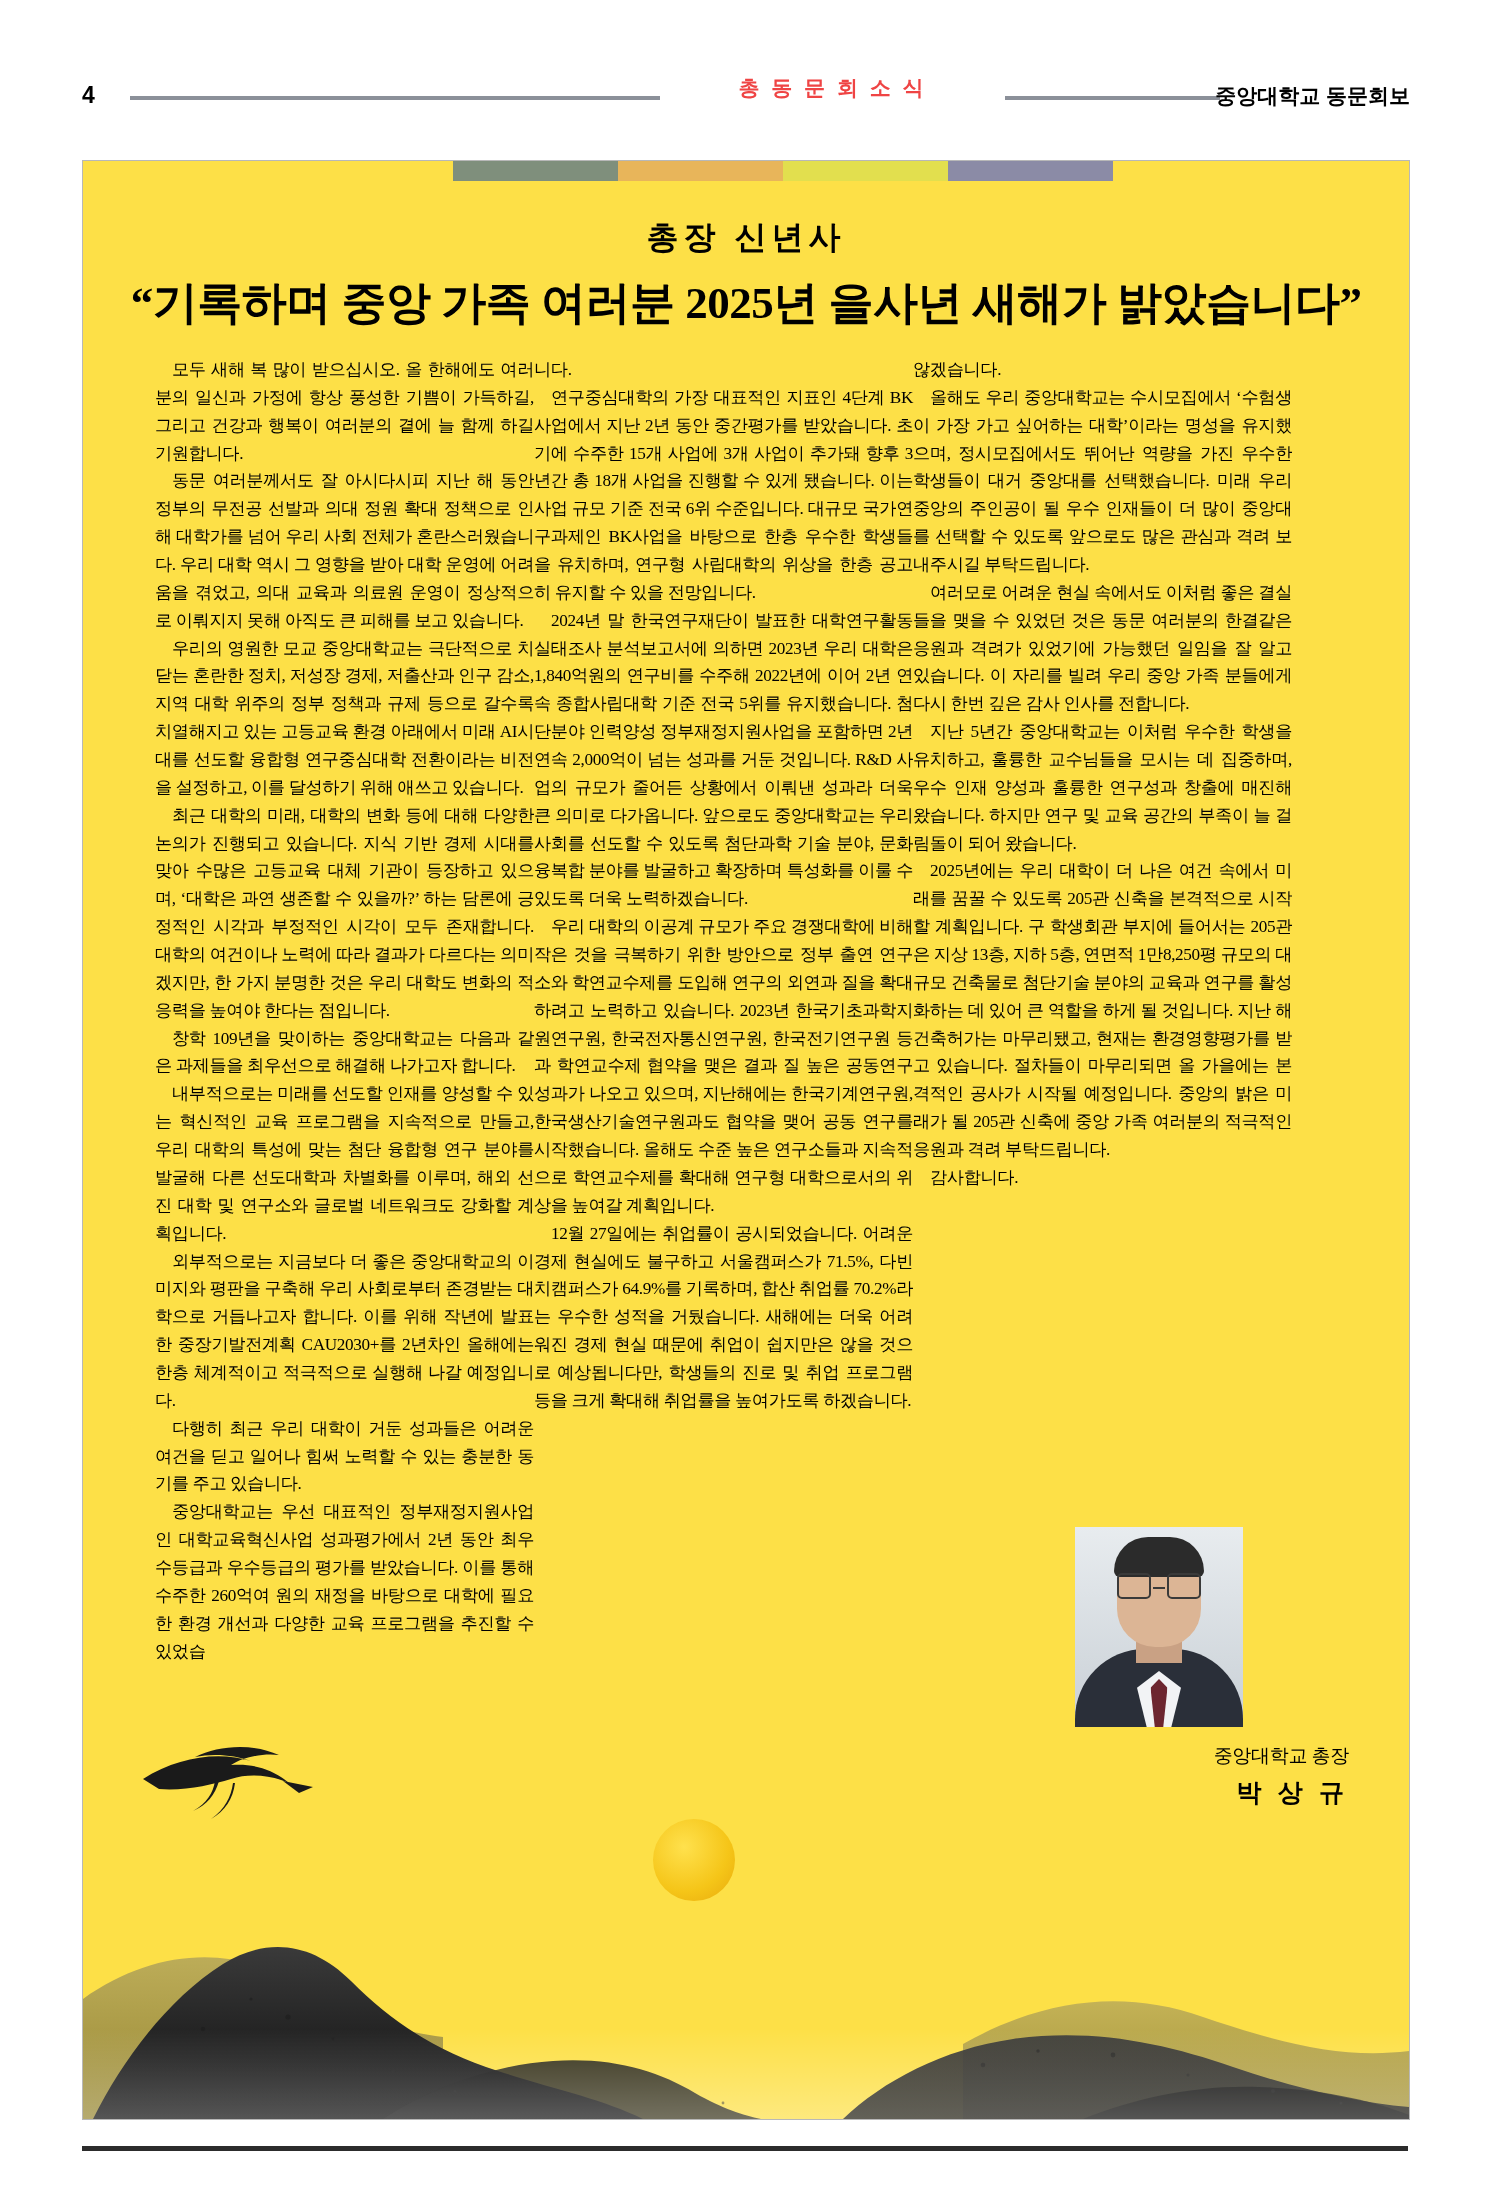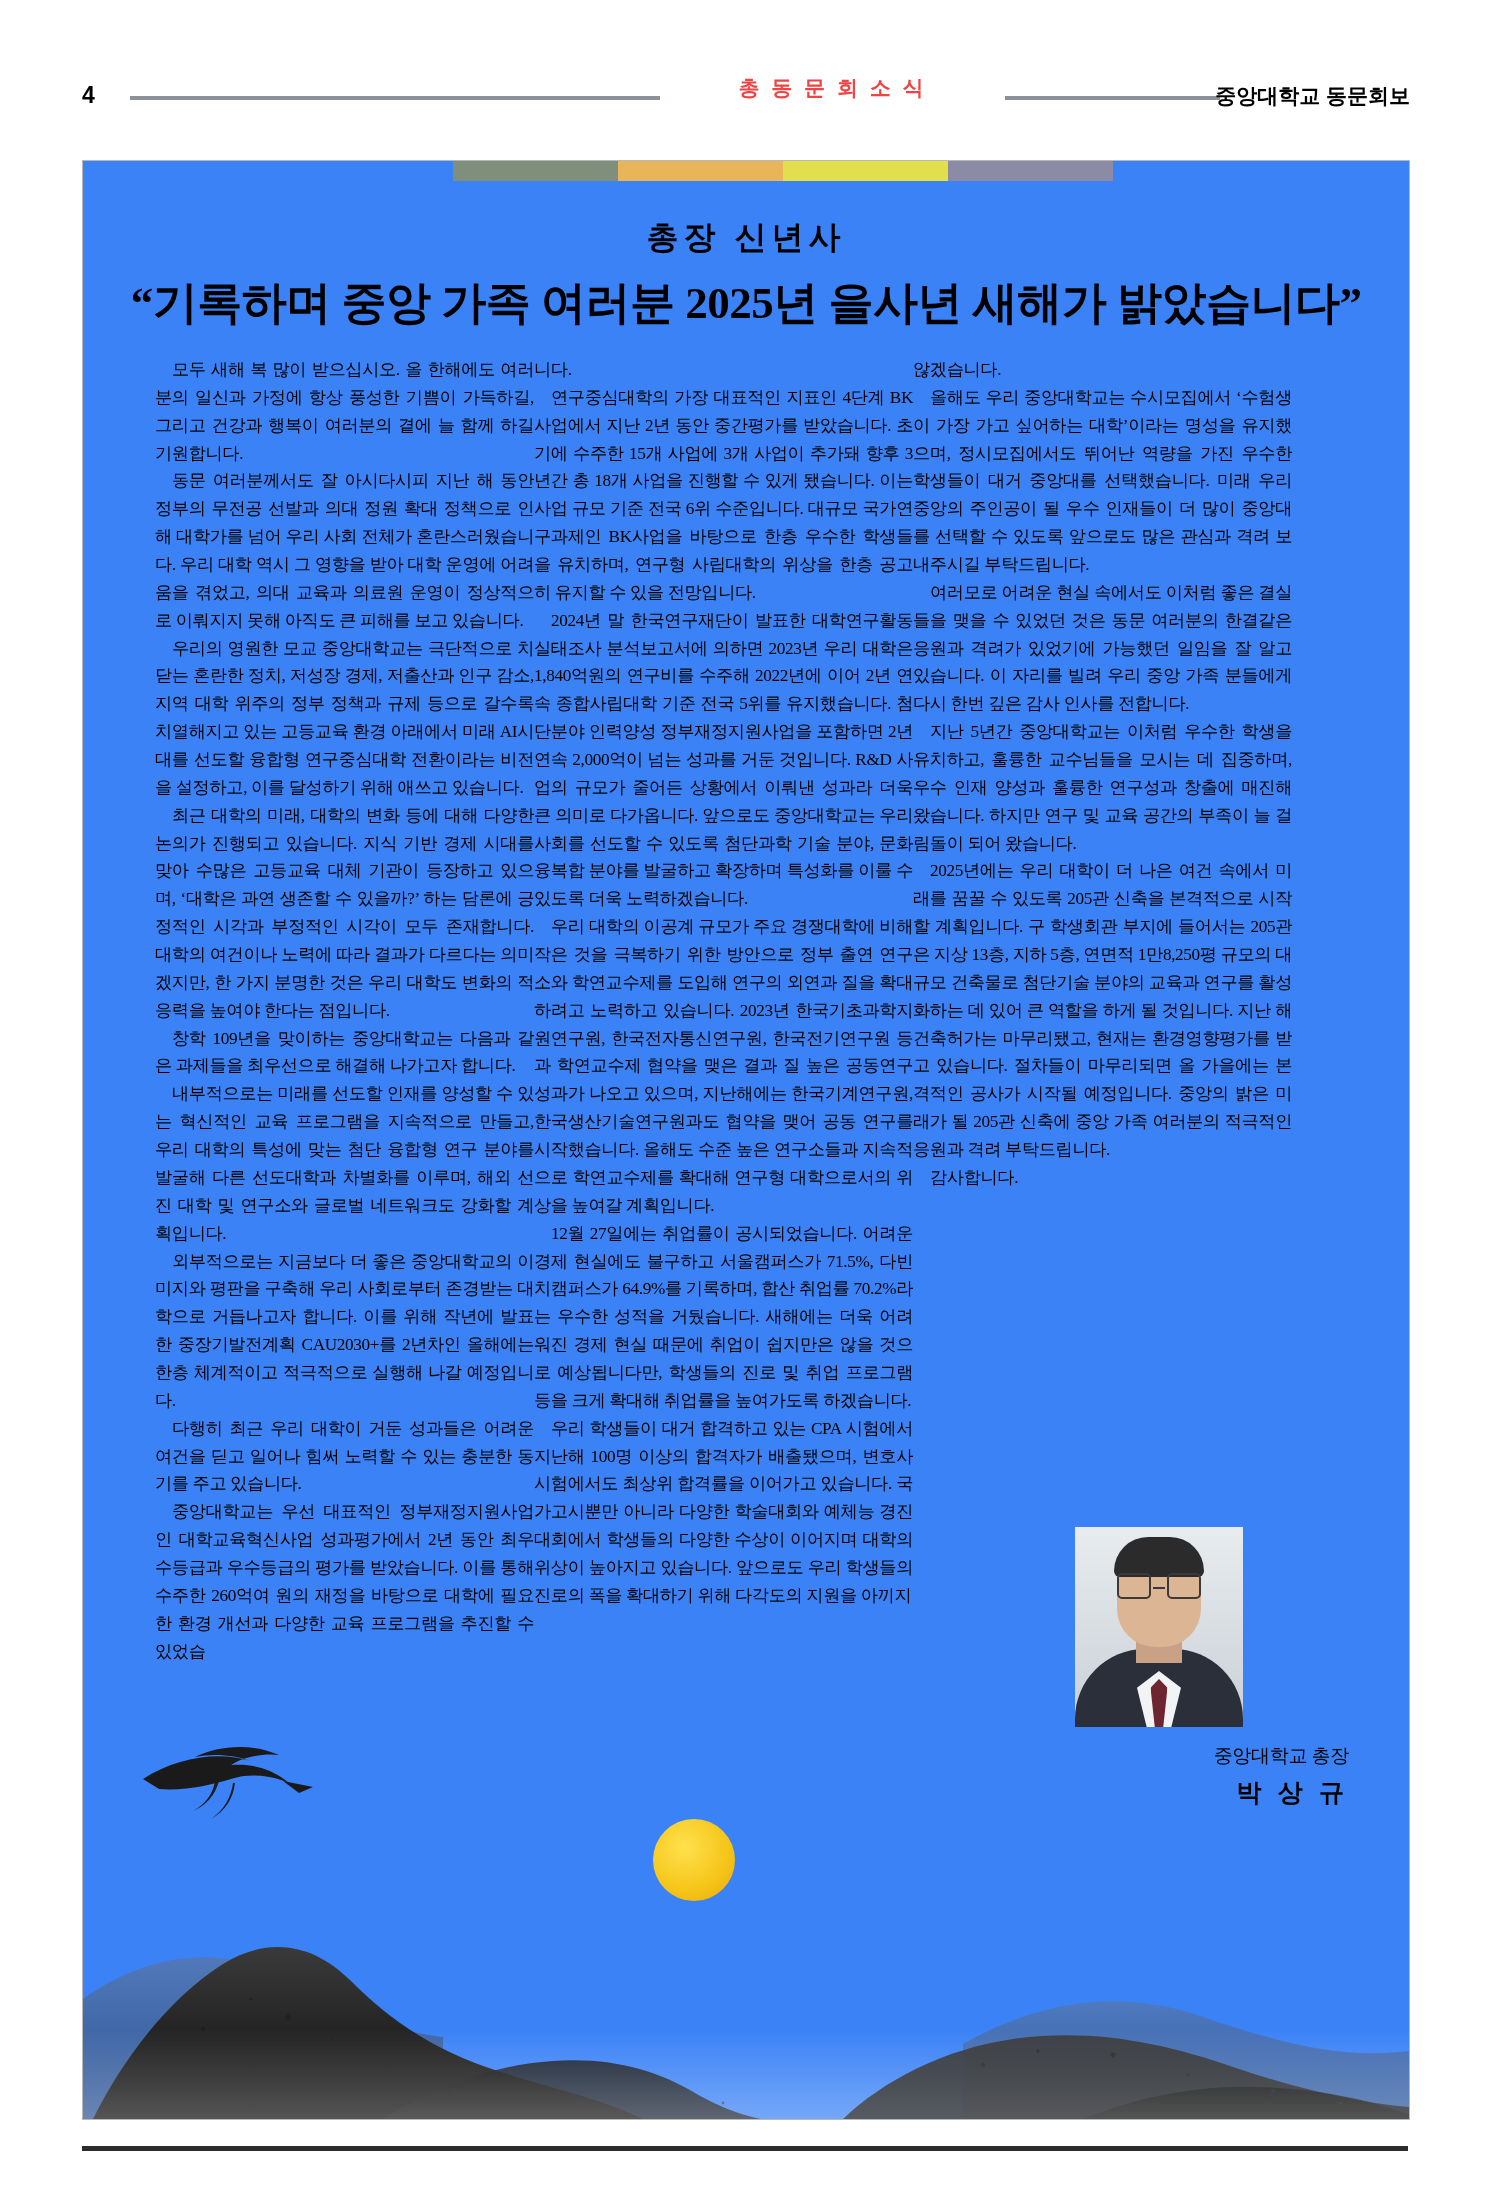--- a/index.html
+++ b/index.html
@@ -64,21 +64,21 @@
   }
 
   
   .frame {
     position: absolute;
     left: 82px;
     top: 160px;
     width: 1326px;
     height: 1958px;
     border: 1px solid #b8b8b8;
-    background: #3b82f6;
+    background: #fde047;
     overflow: hidden;
   }
 
   
   .colorbar {
     position: absolute;
     left: 370px;
     top: 0px;
     width: 660px;
     height: 20px;
@@ -302,21 +302,20 @@
         <p>외부적으로는 지금보다 더 좋은 중앙대학교의 이미지와 평판을 구축해 우리 사회로부터 존경받는 대학으로 거듭나고자 합니다. 이를 위해 작년에 발표한 중장기발전계획 CAU2030+를 2년차인 올해에는 한층 체계적이고 적극적으로 실행해 나갈 예정입니다.</p>
         <p>다행히 최근 우리 대학이 거둔 성과들은 어려운 여건을 딛고 일어나 힘써 노력할 수 있는 충분한 동기를 주고 있습니다.</p>
         <p>중앙대학교는 우선 대표적인 정부재정지원사업인 대학교육혁신사업 성과평가에서 2년 동안 최우수등급과 우수등급의 평가를 받았습니다. 이를 통해 수주한 260억여 원의 재정을 바탕으로 대학에 필요한 환경 개선과 다양한 교육 프로그램을 추진할 수 있었습</p>
       </div>
     <div class="col" id="col2">
         <p class="noindent">니다.</p>
         <p>연구중심대학의 가장 대표적인 지표인 4단계 BK사업에서 지난 2년 동안 중간평가를 받았습니다. 초기에 수주한 15개 사업에 3개 사업이 추가돼 향후 3년간 총 18개 사업을 진행할 수 있게 됐습니다. 이는 사업 규모 기준 전국 6위 수준입니다. 대규모 국가연구과제인 BK사업을 바탕으로 한층 우수한 학생들을 유치하며, 연구형 사립대학의 위상을 한층 공고히 유지할 수 있을 전망입니다.</p>
         <p>2024년 말 한국연구재단이 발표한 대학연구활동 실태조사 분석보고서에 의하면 2023년 우리 대학은 1,840억원의 연구비를 수주해 2022년에 이어 2년 연속 종합사립대학 기준 전국 5위를 유지했습니다. 첨단분야 인력양성 정부재정지원사업을 포함하면 2년 연속 2,000억이 넘는 성과를 거둔 것입니다. R&amp;D 사업의 규모가 줄어든 상황에서 이뤄낸 성과라 더욱 큰 의미로 다가옵니다. 앞으로도 중앙대학교는 우리 사회를 선도할 수 있도록 첨단과학 기술 분야, 문화 융복합 분야를 발굴하고 확장하며 특성화를 이룰 수 있도록 더욱 노력하겠습니다.</p>
         <p>우리 대학의 이공계 규모가 주요 경쟁대학에 비해 작은 것을 극복하기 위한 방안으로 정부 출연 연구소와 학연교수제를 도입해 연구의 외연과 질을 확대하려고 노력하고 있습니다. 2023년 한국기초과학지원연구원, 한국전자통신연구원, 한국전기연구원 등과 학연교수제 협약을 맺은 결과 질 높은 공동연구 성과가 나오고 있으며, 지난해에는 한국기계연구원, 한국생산기술연구원과도 협약을 맺어 공동 연구를 시작했습니다. 올해도 수준 높은 연구소들과 지속적으로 학연교수제를 확대해 연구형 대학으로서의 위상을 높여갈 계획입니다.</p>
         <p>12월 27일에는 취업률이 공시되었습니다. 어려운 경제 현실에도 불구하고 서울캠퍼스가 71.5%, 다빈치캠퍼스가 64.9%를 기록하며, 합산 취업률 70.2%라는 우수한 성적을 거뒀습니다. 새해에는 더욱 어려워진 경제 현실 때문에 취업이 쉽지만은 않을 것으로 예상됩니다만, 학생들의 진로 및 취업 프로그램 등을 크게 확대해 취업률을 높여가도록 하겠습니다.</p>
-        <p>우리 학생들이 대거 합격하고 있는 CPA 시험에서 지난해 100명 이상의 합격자가 배출됐으며, 변호사 시험에서도 최상위 합격률을 이어가고 있습니다. 국가고시뿐만 아니라 다양한 학술대회와 예체능 경진대회에서 학생들의 다양한 수상이 이어지며 대학의 위상이 높아지고 있습니다. 앞으로도 우리 학생들의 진로의 폭을 확대하기 위해 다각도의 지원을 아끼지</p>
       </div>
     <div class="col" id="col3">
         <p class="noindent">않겠습니다.</p>
         <p>올해도 우리 중앙대학교는 수시모집에서 ‘수험생이 가장 가고 싶어하는 대학’이라는 명성을 유지했으며, 정시모집에서도 뛰어난 역량을 가진 우수한 학생들이 대거 중앙대를 선택했습니다. 미래 우리 중앙의 주인공이 될 우수 인재들이 더 많이 중앙대를 선택할 수 있도록 앞으로도 많은 관심과 격려 보내주시길 부탁드립니다.</p>
         <p>여러모로 어려운 현실 속에서도 이처럼 좋은 결실들을 맺을 수 있었던 것은 동문 여러분의 한결같은 응원과 격려가 있었기에 가능했던 일임을 잘 알고 있습니다. 이 자리를 빌려 우리 중앙 가족 분들에게 다시 한번 깊은 감사 인사를 전합니다.</p>
         <p>지난 5년간 중앙대학교는 이처럼 우수한 학생을 유치하고, 훌륭한 교수님들을 모시는 데 집중하며, 우수 인재 양성과 훌륭한 연구성과 창출에 매진해 왔습니다. 하지만 연구 및 교육 공간의 부족이 늘 걸림돌이 되어 왔습니다.</p>
         <p>2025년에는 우리 대학이 더 나은 여건 속에서 미래를 꿈꿀 수 있도록 205관 신축을 본격적으로 시작할 계획입니다. 구 학생회관 부지에 들어서는 205관은 지상 13층, 지하 5층, 연면적 1만8,250평 규모의 대규모 건축물로 첨단기술 분야의 교육과 연구를 활성화하는 데 있어 큰 역할을 하게 될 것입니다. 지난 해 건축허가는 마무리됐고, 현재는 환경영향평가를 받고 있습니다. 절차들이 마무리되면 올 가을에는 본격적인 공사가 시작될 예정입니다. 중앙의 밝은 미래가 될 205관 신축에 중앙 가족 여러분의 적극적인 응원과 격려 부탁드립니다.</p>
         <p>감사합니다.</p>
       </div>
   </div>

